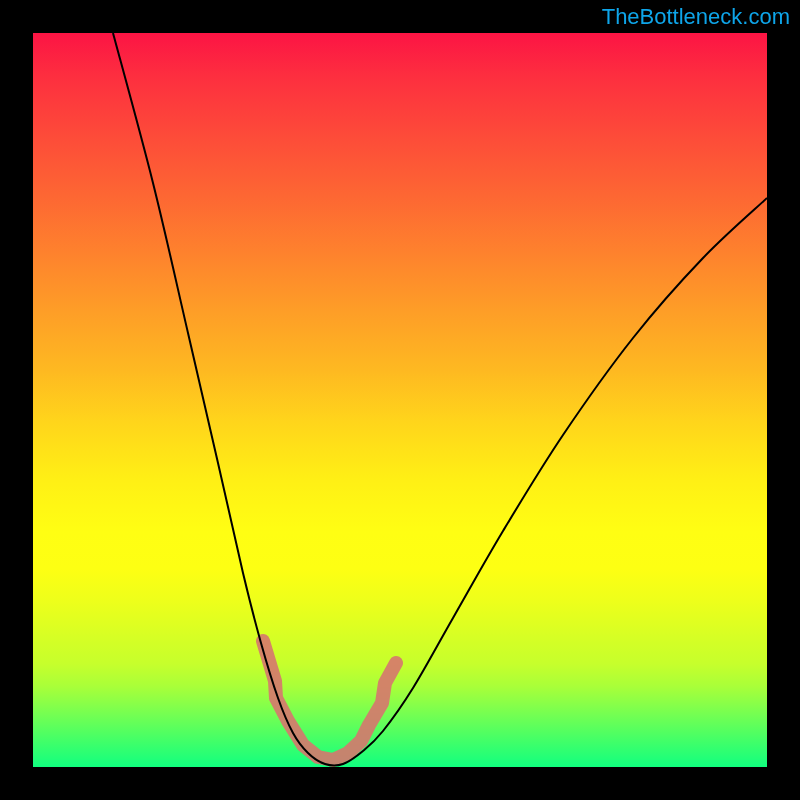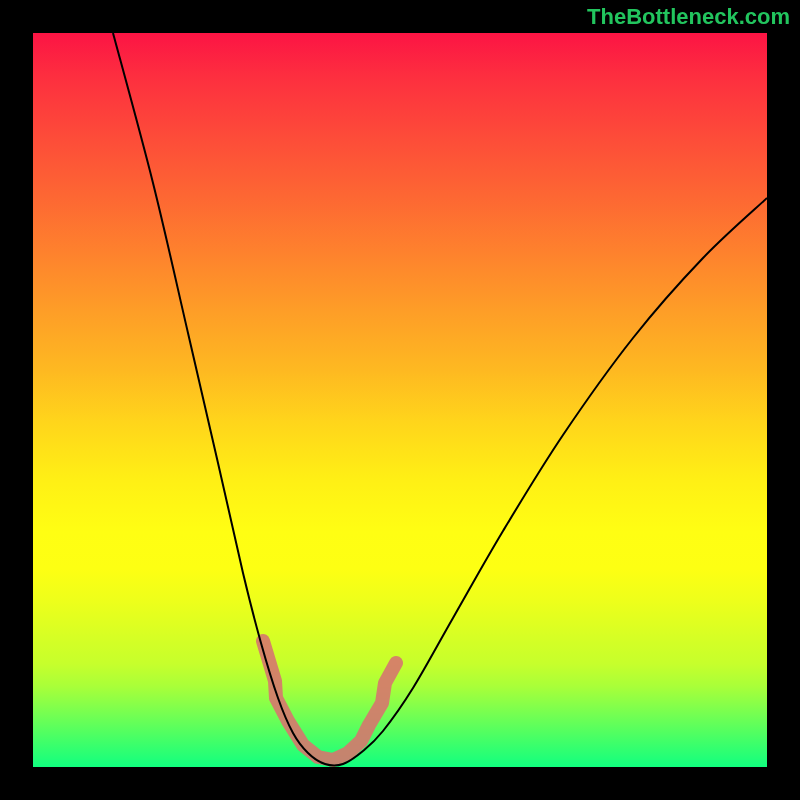--- a/index.html
+++ b/index.html
@@ -52,23 +52,23 @@
       #56ff5f 95%,
       #3aff6c 97%,
       #1fff79 99%,
       #11ff7f 100%
     );
   }
   .watermark {
     position: absolute;
     top: 4px;
     right: 10px;
-    color: #22c55e;
+    color: #0ea5e9;
     font-size: 22px;
-    font-weight: 700;
+    font-weight: 400;
     font-family: Arial, Helvetica, sans-serif;
     z-index: 50;
   }
   svg.curve {
     position: absolute;
     inset: 0;
   }
 </style>
 </head>
 <body>

